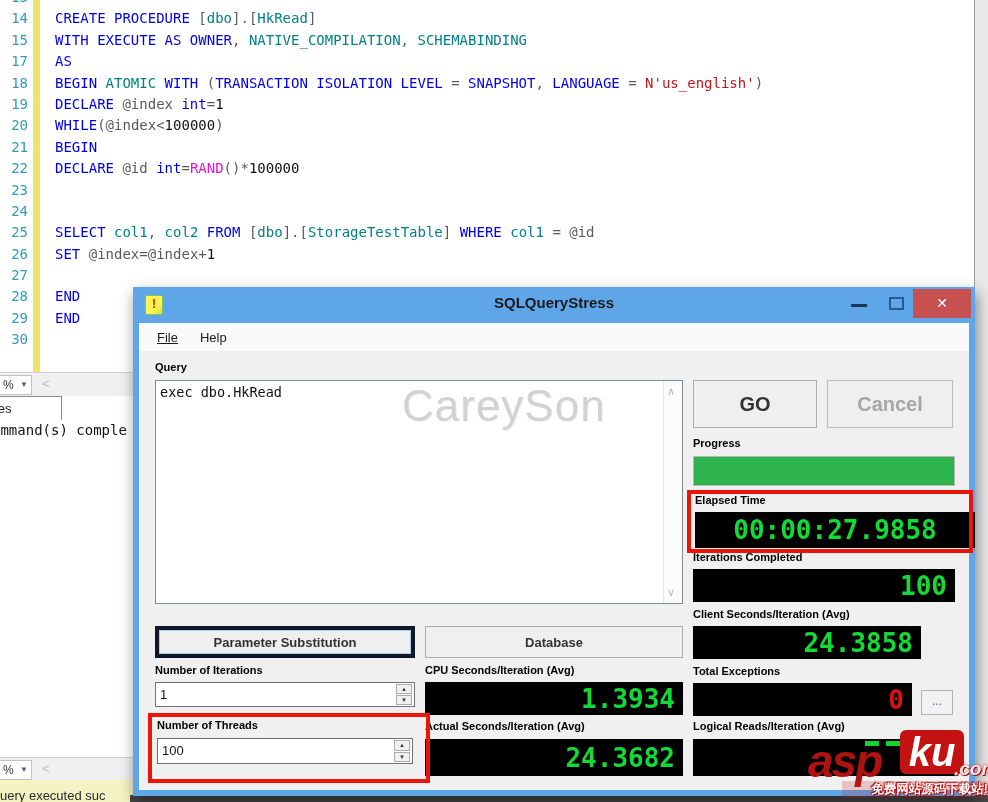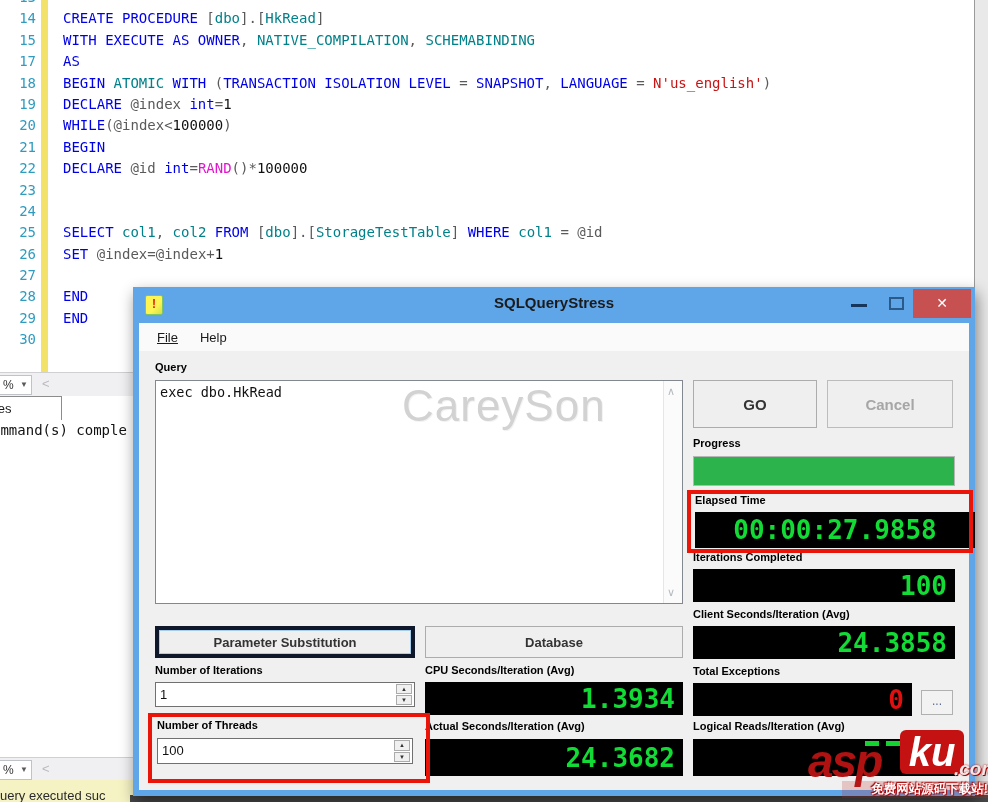--- a/index.html
+++ b/index.html
@@ -1,19 +1,19 @@
 <!DOCTYPE html>
 <html><head>
 <meta charset="utf-8">
 <style>
   html,body{margin:0;padding:0;}
   #stage{position:relative;width:988px;height:802px;overflow:hidden;background:#fff;font-family:"Liberation Sans",sans-serif;}
 
   
-  #code-area{position:absolute;left:8px;top:0;width:775px;height:374px;background:#fff;}
+  #code-area{position:absolute;left:0;top:0;width:775px;height:374px;background:#fff;}
   #gutter-strip{position:absolute;left:33px;top:0;width:7px;height:374px;background:#f3e26a;}
   #code-lines{position:absolute;left:0;top:-11px;right:0;}
   .code-line{height:21.4px;line-height:21.4px;white-space:pre;font:400 14px "DejaVu Sans Mono",monospace;}
   .ln{display:inline-block;width:28px;margin-right:27px;text-align:right;color:#2f9bbf;}
   .c-k{color:#0000e8}.c-t{color:#00818a}.c-g{color:#5a5a5a}.c-m{color:#e215cf}.c-r{color:#c81414}.c-b{color:#111}
 
   .tool-row{position:absolute;left:0;width:988px;height:23px;background:#f0f0f3;border-top:1px solid #cfcfd4;}
   .zoom-box{position:absolute;left:-18px;top:2px;width:48px;height:18px;background:#fff;border:1px solid #bfc3c8;font-size:12px;color:#333;}
   .zoom-box .pct{position:absolute;left:20px;top:2px;}
   .zoom-box .arr{position:absolute;right:3px;top:4px;font-size:8px;color:#5a5a5a;}
@@ -41,21 +41,21 @@
   #btn-close{position:absolute;left:780px;top:2px;width:58px;height:29px;background:#c75050;color:#fff;font-size:14px;text-align:center;line-height:28px;}
   #menubar{position:absolute;left:6px;top:36px;width:830px;height:28px;background:#fafafa;display:flex;align-items:center;}
   .menu-item{padding:0 11px;font-size:13px;color:#1a1a1a;}
   #menu-file{margin-left:7px;text-decoration:underline;}
   #client{position:absolute;left:6px;top:64px;width:830px;height:439px;background:#f0f0f0;}
 
   .lbl{position:absolute;font-weight:700;font-size:11px;color:#000;white-space:nowrap;}
   .lcd{position:absolute;background:#000;color:#12db35;font:700 26px "DejaVu Sans Mono",monospace;box-sizing:border-box;display:flex;align-items:center;justify-content:flex-end;padding-right:8px;overflow:hidden;}
   .lcd.center{justify-content:center;padding-right:0;}
   .lcd.red-val{color:#e01010;}
-  .btn{position:absolute;background:#efefef;border:1px solid #acacac;font-weight:700;font-size:15px;color:#333;display:flex;align-items:center;justify-content:center;box-sizing:border-box;}
+  .btn{position:absolute;background:#efefef;border:1px solid #acacac;font-weight:700;font-size:20px;color:#333;display:flex;align-items:center;justify-content:center;box-sizing:border-box;}
   .btn.disabled{color:#a6a6a6;border-color:#bcbcbc;}
   .btn.focused{border:4px solid #0f172a;box-shadow:inset 0 0 0 1px #a8cdea;}
   .redbox{position:absolute;border:4px solid #ea1408;z-index:30;pointer-events:none;}
 
   #query-box{position:absolute;left:16px;top:29px;width:528px;height:224px;background:#fff;border:1px solid #828790;box-sizing:border-box;}
   #query-text{position:absolute;left:4px;top:3px;font:400 13.5px "DejaVu Sans Mono",monospace;color:#111;white-space:pre;}
   #query-watermark{position:absolute;left:246px;top:0px;font-size:44px;color:#d2d2d2;letter-spacing:1px;text-shadow:1px 1px 0 #f2f2f2;}
   #query-scroll{position:absolute;right:0;top:0;bottom:0;width:18px;background:#fbfbfb;border-left:1px solid #e6e6e6;}
   .chev{position:absolute;left:3px;font-size:11px;color:#b4bac0;}
 
@@ -174,21 +174,21 @@
       </div>
 
       <div class="lbl" style="left:556px;top:143px;z-index:31;">Elapsed Time</div>
       <div class="lcd center" style="left:556px;top:161px;width:280px;height:36px;">00:00:27.9858</div>
       <div class="redbox" style="left:548px;top:139px;width:278px;height:55px;"></div>
 
       <div class="lbl" style="left:554px;top:200px;">Iterations Completed</div>
       <div class="lcd" style="left:554px;top:218px;width:262px;height:33px;">100</div>
 
       <div class="lbl" style="left:554px;top:257px;">Client Seconds/Iteration (Avg)</div>
-      <div class="lcd" style="left:554px;top:275px;width:262px;height:33px;">24.3858</div>
+      <div class="lcd" style="left:554px;top:275px;width:228px;height:33px;">24.3858</div>
 
       <div class="lbl" style="left:554px;top:314px;">Total Exceptions</div>
       <div class="lcd red-val" style="left:554px;top:332px;width:219px;height:33px;">0</div>
       <div id="dots-btn">...</div>
 
       <div class="lbl" style="left:554px;top:369px;">Logical Reads/Iteration (Avg)</div>
       <div class="lcd" style="left:554px;top:388px;width:262px;height:37px;">
         <div class="green-dash" style="left:172px;width:14px;"></div>
         <div class="green-dash" style="left:193px;width:16px;"></div>
       </div>

